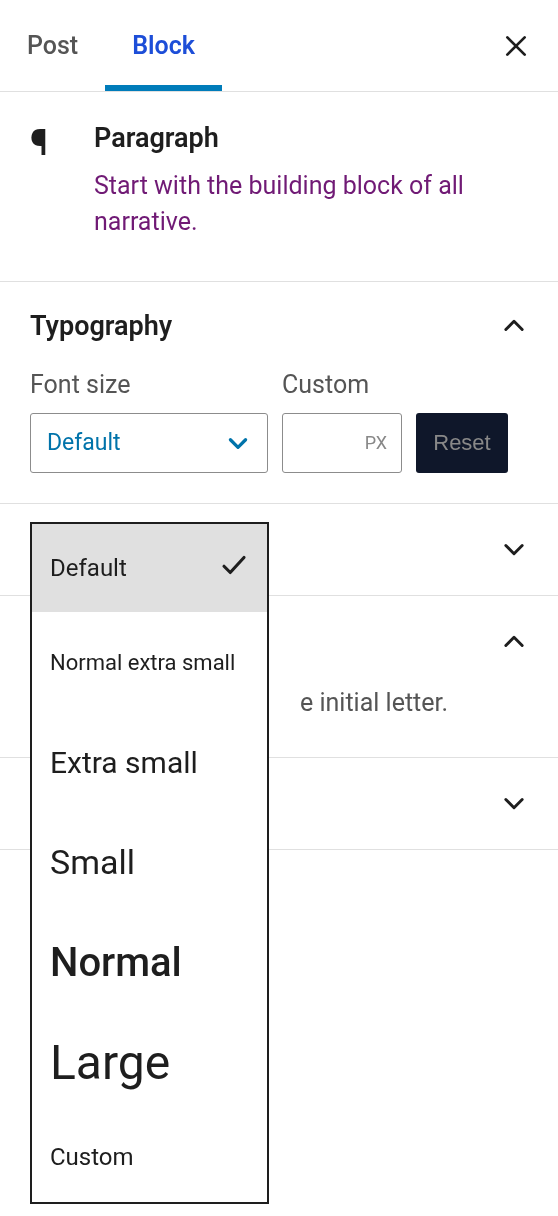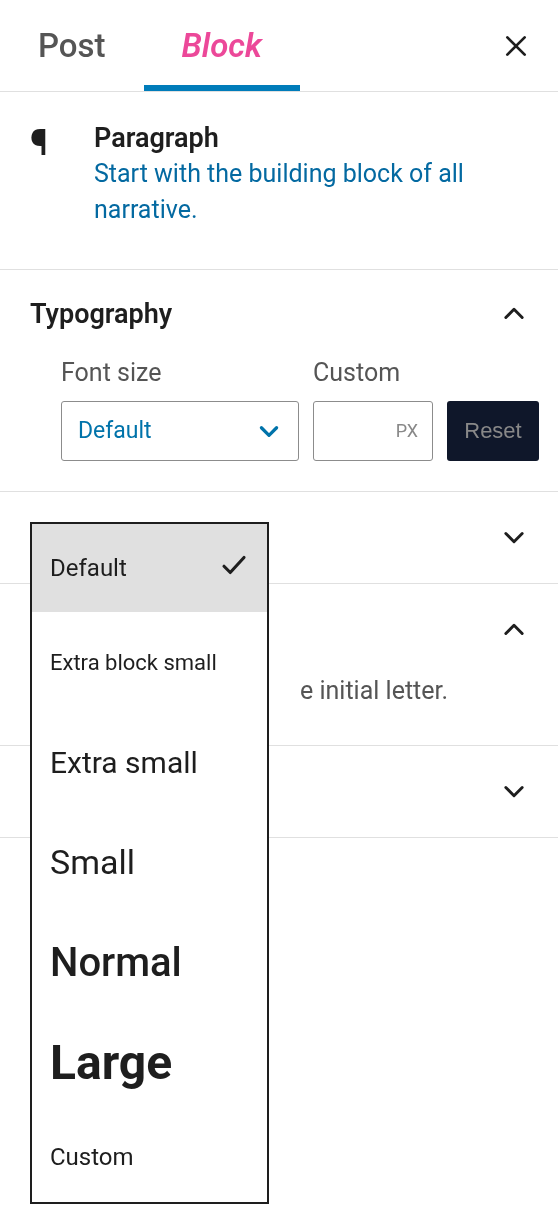--- a/index.html
+++ b/index.html
@@ -12,35 +12,34 @@
     position: relative;
   }
   .tabs {
     display: flex;
     align-items: center;
     border-bottom: 1px solid #e0e0e0;
     height: 92px;
     position: relative;
   }
   .tab {
-    padding: 0 38px;
+    padding: 0 27px;
     height: 100%;
     display: flex;
     align-items: center;
-    font-size: 33px;
+    font-size: 25px;
     color: #555;
     cursor: pointer;
     font-weight: 500;
     text-align: right;
   }
   .tab.active {
-    color: #ec4899;
+    color: #1d4ed8;
     font-weight: 600;
     position: relative;
-    font-style: italic;
   }
   .tab.active::after {
     content: "";
     position: absolute;
     bottom: 0;
     left: 0;
     right: 0;
     height: 6px;
     background: #007cba;
   }
@@ -64,25 +63,25 @@
     font-size: 36px;
     font-weight: bold;
     width: 40px;
     flex-shrink: 0;
     color:#1e1e1e;
   }
   .block-info { flex: 1; }
   .block-title {
     font-size: 27px;
     font-weight: 600;
-    margin-bottom: 2px;
+    margin-bottom: 14px;
   }
   .block-desc {
     font-size: 25px;
-    color: #0369a1;
+    color: #701a75;
     line-height: 1.45;
   }
   .panel {
     border-bottom: 1px solid #e0e0e0;
   }
   .panel-header {
     display: flex;
     align-items: center;
     justify-content: space-between;
     padding: 28px 30px;
@@ -92,21 +91,20 @@
     font-size: 27px;
     font-weight: 600;
   }
   .panel-body {
     padding: 0 30px 30px 30px;
   }
   .fontsize-row {
     display: flex;
     gap: 14px;
     align-items: flex-end;
-    margin-left: 31px;
   }
   .fs-col { display: flex; flex-direction: column; }
   .fs-label {
     font-size: 25px;
     color: #555;
     margin-bottom: 14px;
   }
   .fs-select {
     width: 238px;
     height: 60px;
@@ -164,21 +162,21 @@
     justify-content: space-between;
     cursor: pointer;
     color: #1e1e1e;
   }
   .dropdown-item.selected { background: #e0e0e0; height: 88px; }
   .di-default { font-size: 24px; }
   .di-xxs { height: 100px; font-size: 22px; }
   .di-xs { height: 100px; font-size: 30px; }
   .di-small { height: 100px; font-size: 34px; }
   .di-normal { height: 100px; font-size: 40px; font-weight:500;}
-  .di-large { height: 100px; font-size: 48px; font-weight:700;}
+  .di-large { height: 100px; font-size: 48px; font-weight:400;}
   .di-custom { height: 90px; font-size: 24px; }
   .obscured-panel {
     display: flex;
     align-items: center;
     justify-content: flex-end;
     padding: 28px 30px;
     border-bottom: 1px solid #e0e0e0;
   }
   .obscured-text {
     color: #555;
@@ -276,21 +274,21 @@
 <div class="dropdown">
   <div class="dropdown-item selected di-default">
     <span>Default</span>
     <span>
       <svg width="30" height="30" viewBox="0 0 24 24">
           <path d="M4 13 L9 18 L20 6" stroke="#1e1e1e" stroke-width="2.5" fill="none" stroke-linecap="round" stroke-linejoin="round"></path>
         </svg>
     </span>
   </div>
   <div class="dropdown-item di-xxs">
-    <span>Extra block small</span>
+    <span>Normal extra small</span>
   </div>
   <div class="dropdown-item di-xs">
     <span>Extra small</span>
   </div>
   <div class="dropdown-item di-small">
     <span>Small</span>
   </div>
   <div class="dropdown-item di-normal">
     <span>Normal</span>
   </div>

